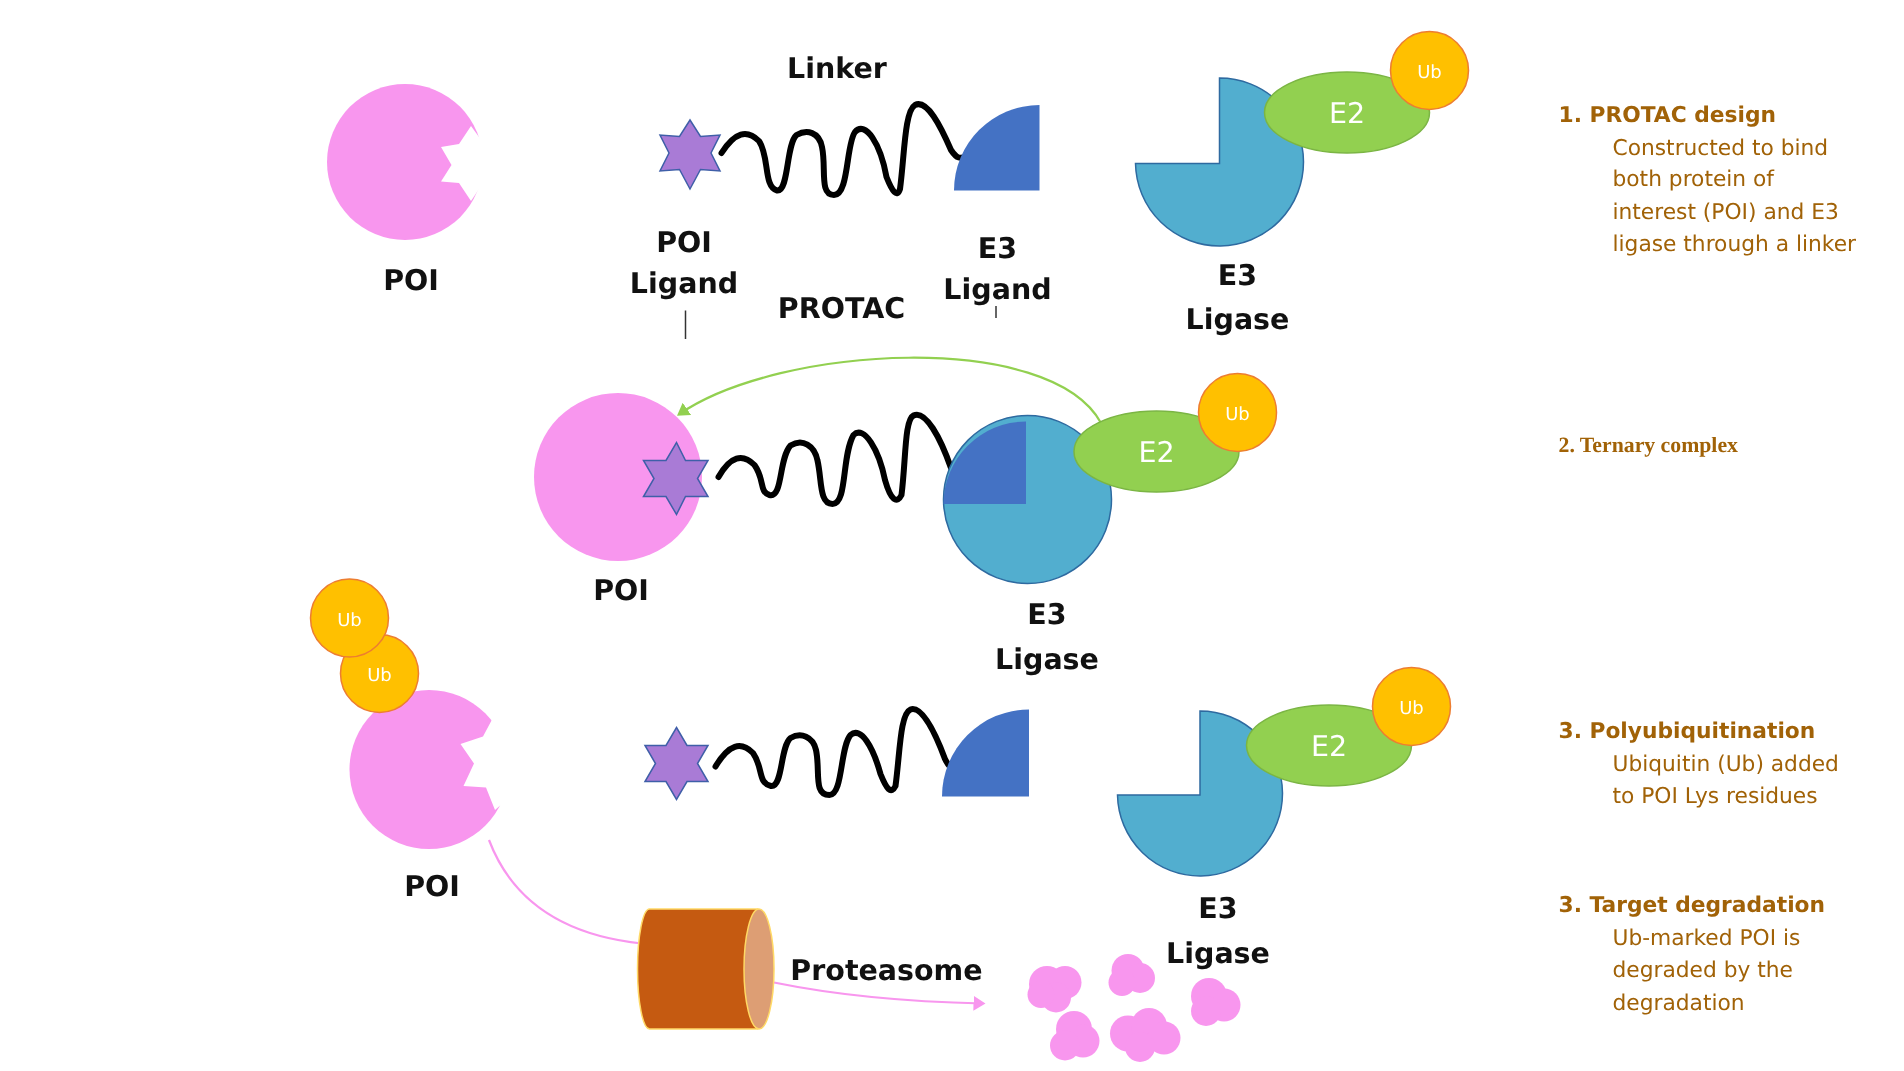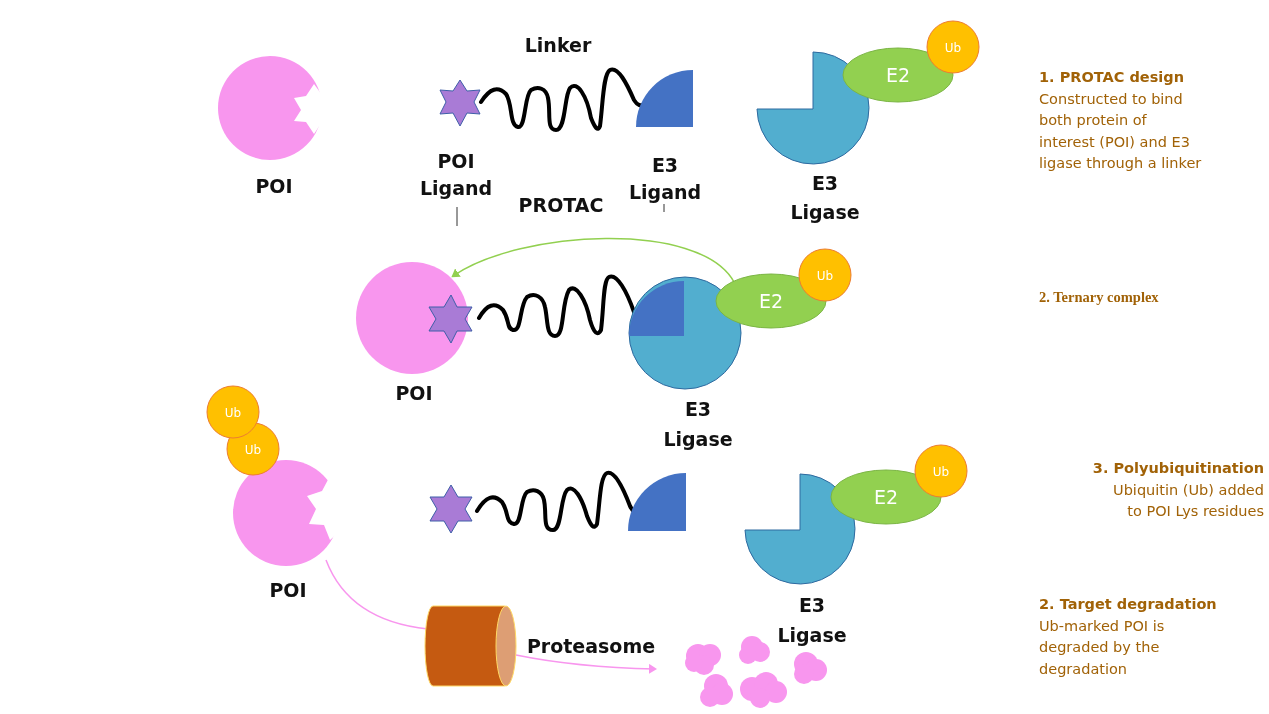--- a/index.html
+++ b/index.html
@@ -5,21 +5,21 @@
     html, body { margin: 0; padding: 0; background: #ffffff; }
     body { width: 1269px; height: 714px; position: relative; overflow: hidden;
            font-family: "DejaVu Sans", sans-serif; }
     #diagram { position: absolute; left: 0; top: 0; width: 1269px; height: 714px; }
     .lbl { font-family: "DejaVu Sans", sans-serif; font-weight: bold; font-size: 19px; fill: #111; }
     .lbl-white { font-family: "DejaVu Sans", sans-serif; font-size: 19px; fill: #ffffff; }
     .ub-text { font-family: "DejaVu Sans", sans-serif; font-size: 12px; fill: #ffffff; }
     .step { position: absolute; left: 1039px; width: 225px; color: #a16207;
             font-family: "DejaVu Sans", sans-serif; font-size: 14.5px; line-height: 21.5px; }
     .step .title { font-weight: bold; display: block; }
-    .step .desc { display: block; white-space: pre-line; }
+    .step .desc { display: block; white-space: pre-line; margin-left: 36px; }
   </style>
 </head>
 <body>
 
 <svg id="diagram" width="1269" height="714" viewBox="0 0 1269 714" xmlns="http://www.w3.org/2000/svg">
   <defs>
     <marker id="arrowGreen" markerWidth="10" markerHeight="10" refX="6" refY="5" orient="auto" markerUnits="userSpaceOnUse">
       <path d="M0,0 L8,5 L0,10 Z" fill="#92d050"></path>
     </marker>
     <marker id="arrowPink" markerWidth="10" markerHeight="10" refX="6" refY="5" orient="auto" markerUnits="userSpaceOnUse">
@@ -152,23 +152,23 @@
 <div class="step" style="top:67px;">
   <span class="title">1. PROTAC design</span>
   <span class="desc">Constructed to bind
 both protein of
 interest (POI) and E3
 ligase through a linker</span>
 </div>
 <div class="step" style="top:287px;font-family:Liberation Serif, serif;">
   <span class="title">2. Ternary complex</span>
 </div>
-<div class="step" style="top:458px;text-align:right;">
+<div class="step" style="top:478px;">
   <span class="title">3. Polyubiquitination</span>
   <span class="desc">Ubiquitin (Ub) added
 to POI Lys residues</span>
 </div>
 <div class="step" style="top:594px;">
-  <span class="title">2. Target degradation</span>
+  <span class="title">3. Target degradation</span>
   <span class="desc">Ub-marked POI is
 degraded by the
 degradation</span>
 </div>
 
 </body></html>

